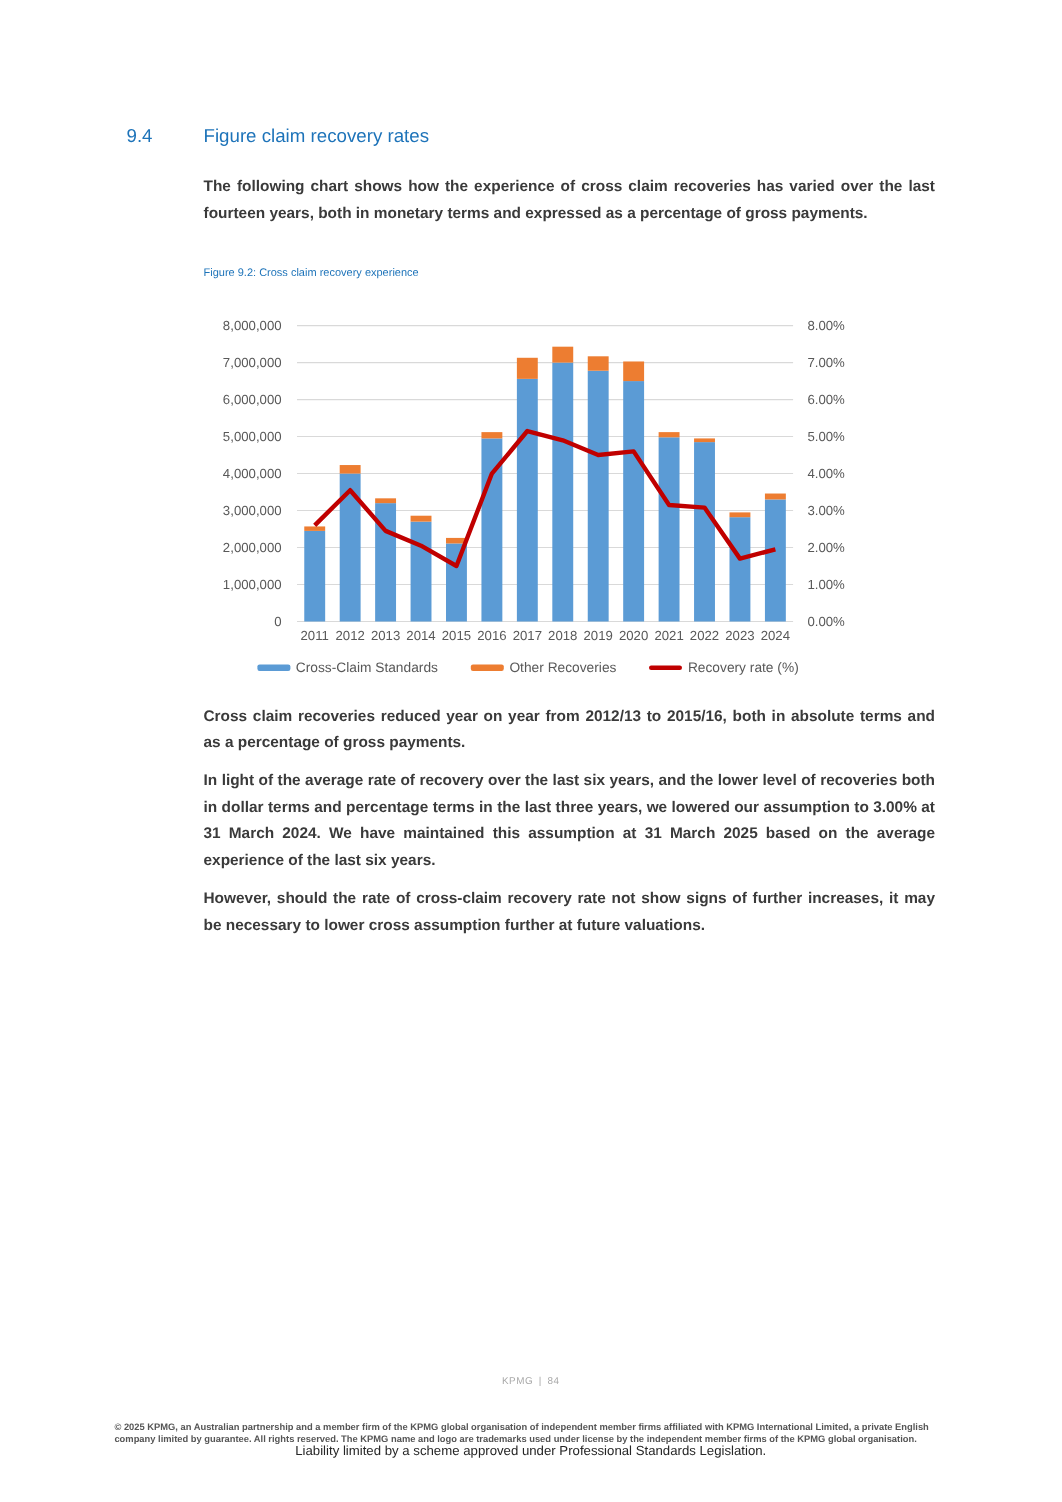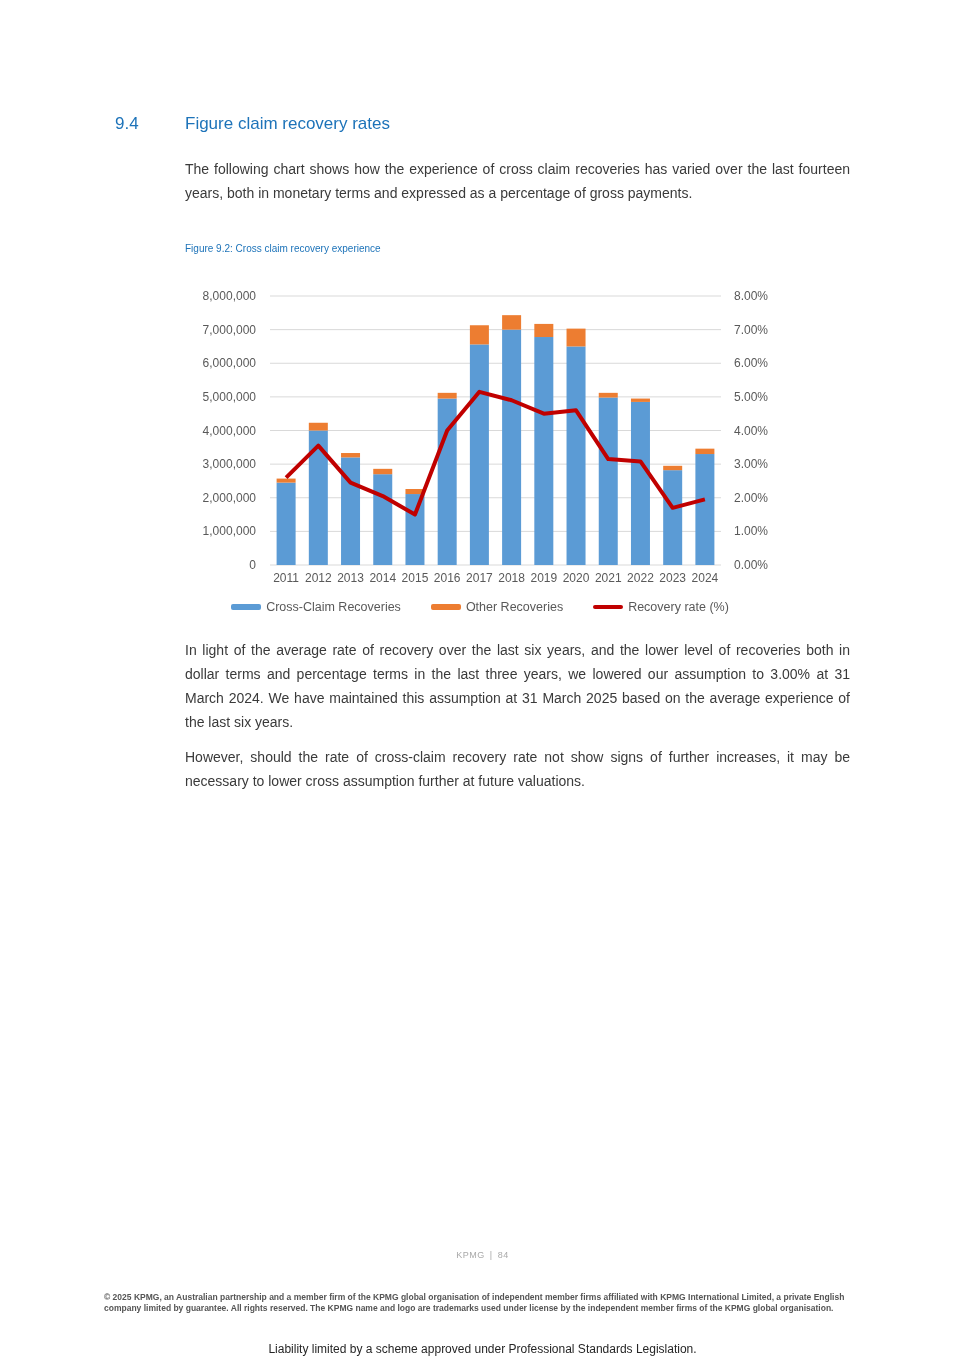--- a/index.html
+++ b/index.html
@@ -25,21 +25,21 @@
   .section-heading .sec-num { width: 70px; flex: 0 0 70px; }
   .section-heading .sec-title { flex: 1; }
 
   
   .body-text {
     left: 185px; width: 665px;
     font-size: 14px; line-height: 24px;
     text-align: justify;
     color: #3a3a3a;
   }
-  .body-text p { margin: 0 0 11px 0; }
+  .body-text p { margin: 0 0 11px 0; font-weight: bold; }
 
   .figure-caption {
     top: 243px; left: 185px;
     font-size: 10px; color: #1d73b9;
   }
 
   
   .chart-wrap { top: 272px; left: 185px; width: 590px; height: 355px; }
   .chart-canvas svg { display: block; }
   .chart-canvas text { font-family: "Liberation Sans", sans-serif; }
@@ -66,21 +66,21 @@
   .footer-copyright {
     top: 1292px; left: 104px; width: 756px;
     text-align: left;
     font-size: 8.5px; line-height: 10.5px;
     color: #555555;
     font-weight: bold;
   }
   .footer-liability {
     top: 1312px; left: 0; width: 100%;
     text-align: center;
-    font-size: 12px; color: #262626; margin-top: 30px;
+    font-size: 12px; color: #262626;
   }
 </style>
 </head>
 <body>
 
 <div class="abs section-heading">
   <span class="sec-num">9.4</span>
   <span class="sec-title">Figure claim recovery rates</span>
 </div>
 
@@ -169,34 +169,35 @@
           <text x="423.25" y="310" text-anchor="middle">2021</text>
           <text x="455.4642857142857" y="310" text-anchor="middle">2022</text>
           <text x="487.67857142857144" y="310" text-anchor="middle">2023</text>
           <text x="519.8928571428571" y="310" text-anchor="middle">2024</text>
         </g>
       </svg>
     </div>
   <div class="chart-legend">
       <span class="legend-item">
         <span class="legend-swatch bar" style="background: rgb(91, 155, 213);"></span>
-        <span>Cross-Claim Recoveries</span>
+        <span>Cross-Claim Standards</span>
       </span>
       <span class="legend-item">
         <span class="legend-swatch bar" style="background: rgb(237, 125, 49);"></span>
         <span>Other Recoveries</span>
       </span>
       <span class="legend-item">
         <span class="legend-swatch line" style="background: rgb(192, 0, 0);"></span>
         <span>Recovery rate (%)</span>
       </span>
     </div>
 </div>
 
 <div class="abs body-text after-chart">
+  <p>Cross claim recoveries reduced year on year from 2012/13 to 2015/16, both in absolute terms and as a percentage of gross payments.</p>
   <p>In light of the average rate of recovery over the last six years, and the lower level of recoveries both in dollar terms and percentage terms in the last three years, we lowered our assumption to 3.00% at 31 March 2024. We have maintained this assumption at 31 March 2025 based on the average experience of the last six years.</p>
   <p>However, should the rate of cross-claim recovery rate not show signs of further increases, it may be necessary to lower cross assumption further at future valuations.</p>
 </div>
 
 <div class="abs footer-pageno">
   <span>KPMG</span><span class="sep">|</span><span>84</span>
 </div>
 <div class="abs footer-copyright">© 2025 KPMG, an Australian partnership and a member firm of the KPMG global organisation of independent member firms affiliated with KPMG International Limited, a private English company limited by guarantee. All rights reserved. The KPMG name and logo are trademarks used under license by the independent member firms of the KPMG global organisation.</div>
 <div class="abs footer-liability">Liability limited by a scheme approved under Professional Standards Legislation.</div>
 

